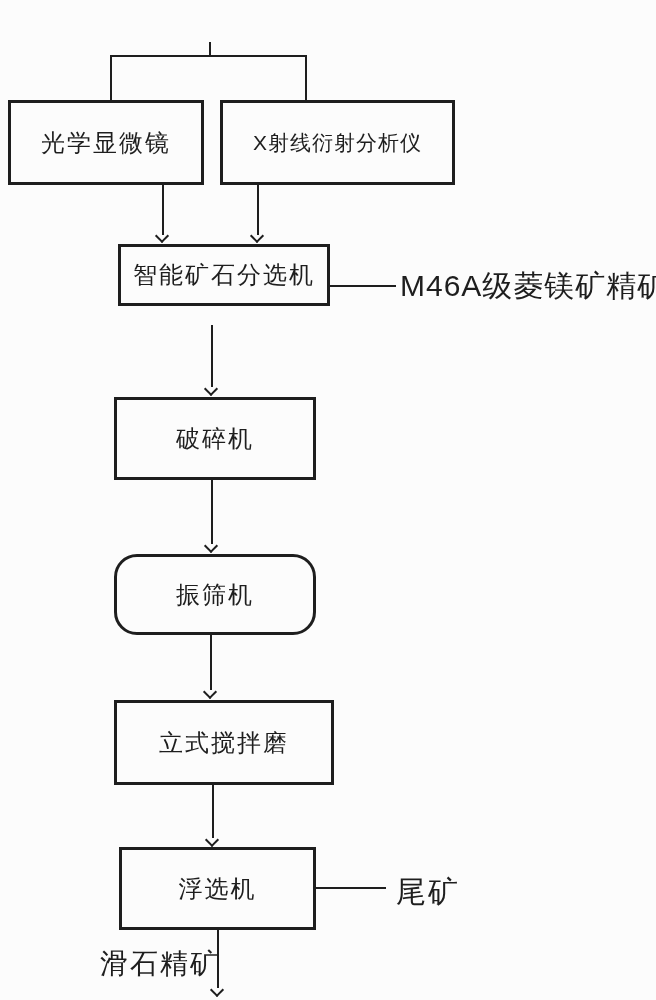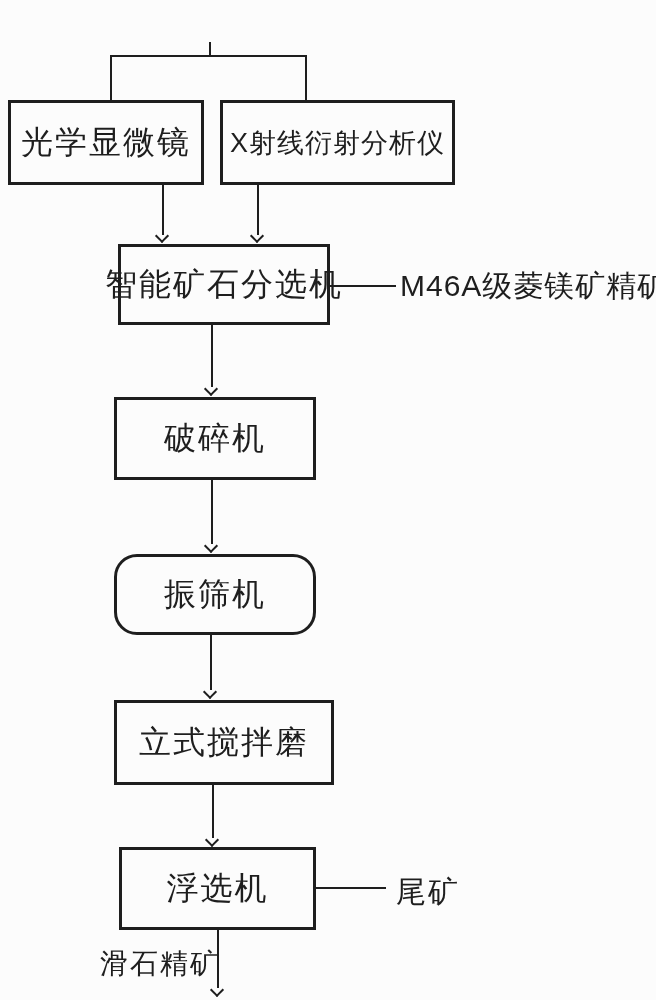--- a/index.html
+++ b/index.html
@@ -28,21 +28,21 @@
     position: absolute;
     background: var(--ink);
   }
   .node {
     position: absolute;
     border: 3px solid var(--ink);
     background: var(--background);
     display: flex;
     align-items: center;
     justify-content: center;
-    font-size: 32px;
+    font-size: 24px;
     letter-spacing: 2px;
     white-space: nowrap;
   }
   .free-label {
     position: absolute;
     font-size: 28px;
     letter-spacing: 2px;
     white-space: nowrap;
   }
   .arrowhead {
@@ -61,30 +61,30 @@
 
 
   <div class="line" style="left:209px; top:42px; width:2px; height:15px;"></div>
   <div class="line" style="left:110px; top:55px; width:197px; height:2px;"></div>
   <div class="line" style="left:110px; top:55px; width:2px; height:46px;"></div>
   <div class="line" style="left:305px; top:55px; width:2px; height:46px;"></div>
 
   <div class="node" style="left:8px; top:100px; width:196px; height:85px;">
     <span>光学显微镜</span>
   </div>
-  <div class="node" style="left:220px; top:100px; width:235px; height:85px; font-size:27px; letter-spacing:1px;">
+  <div class="node" style="left:220px; top:100px; width:235px; height:85px; font-size:21px; letter-spacing:1px;">
     <span>X射线衍射分析仪</span>
   </div>
 
   <div class="line" style="left:162px; top:185px; width:2px; height:50px;"></div>
   <div class="arrowhead" style="left:157px; top:231px;"></div>
   <div class="line" style="left:257px; top:185px; width:2px; height:50px;"></div>
   <div class="arrowhead" style="left:252px; top:231px;"></div>
 
-  <div class="node" style="left:118px; top:244px; width:212px; height:81px;">
+  <div class="node" style="left:118px; top:244px; width:212px; height:62px;">
     <span>智能矿石分选机</span>
   </div>
 
   <div class="line" style="left:330px; top:285px; width:66px; height:2px;"></div>
   <div class="free-label" style="left:400px; top:266px; font-size:30px; letter-spacing:1px;">M46A级菱镁矿精矿</div>
 
   <div class="line" style="left:211px; top:325px; width:2px; height:62px;"></div>
   <div class="arrowhead" style="left:206px; top:384px;"></div>
 
   <div class="node" style="left:114px; top:397px; width:202px; height:83px;align-items:center;">

